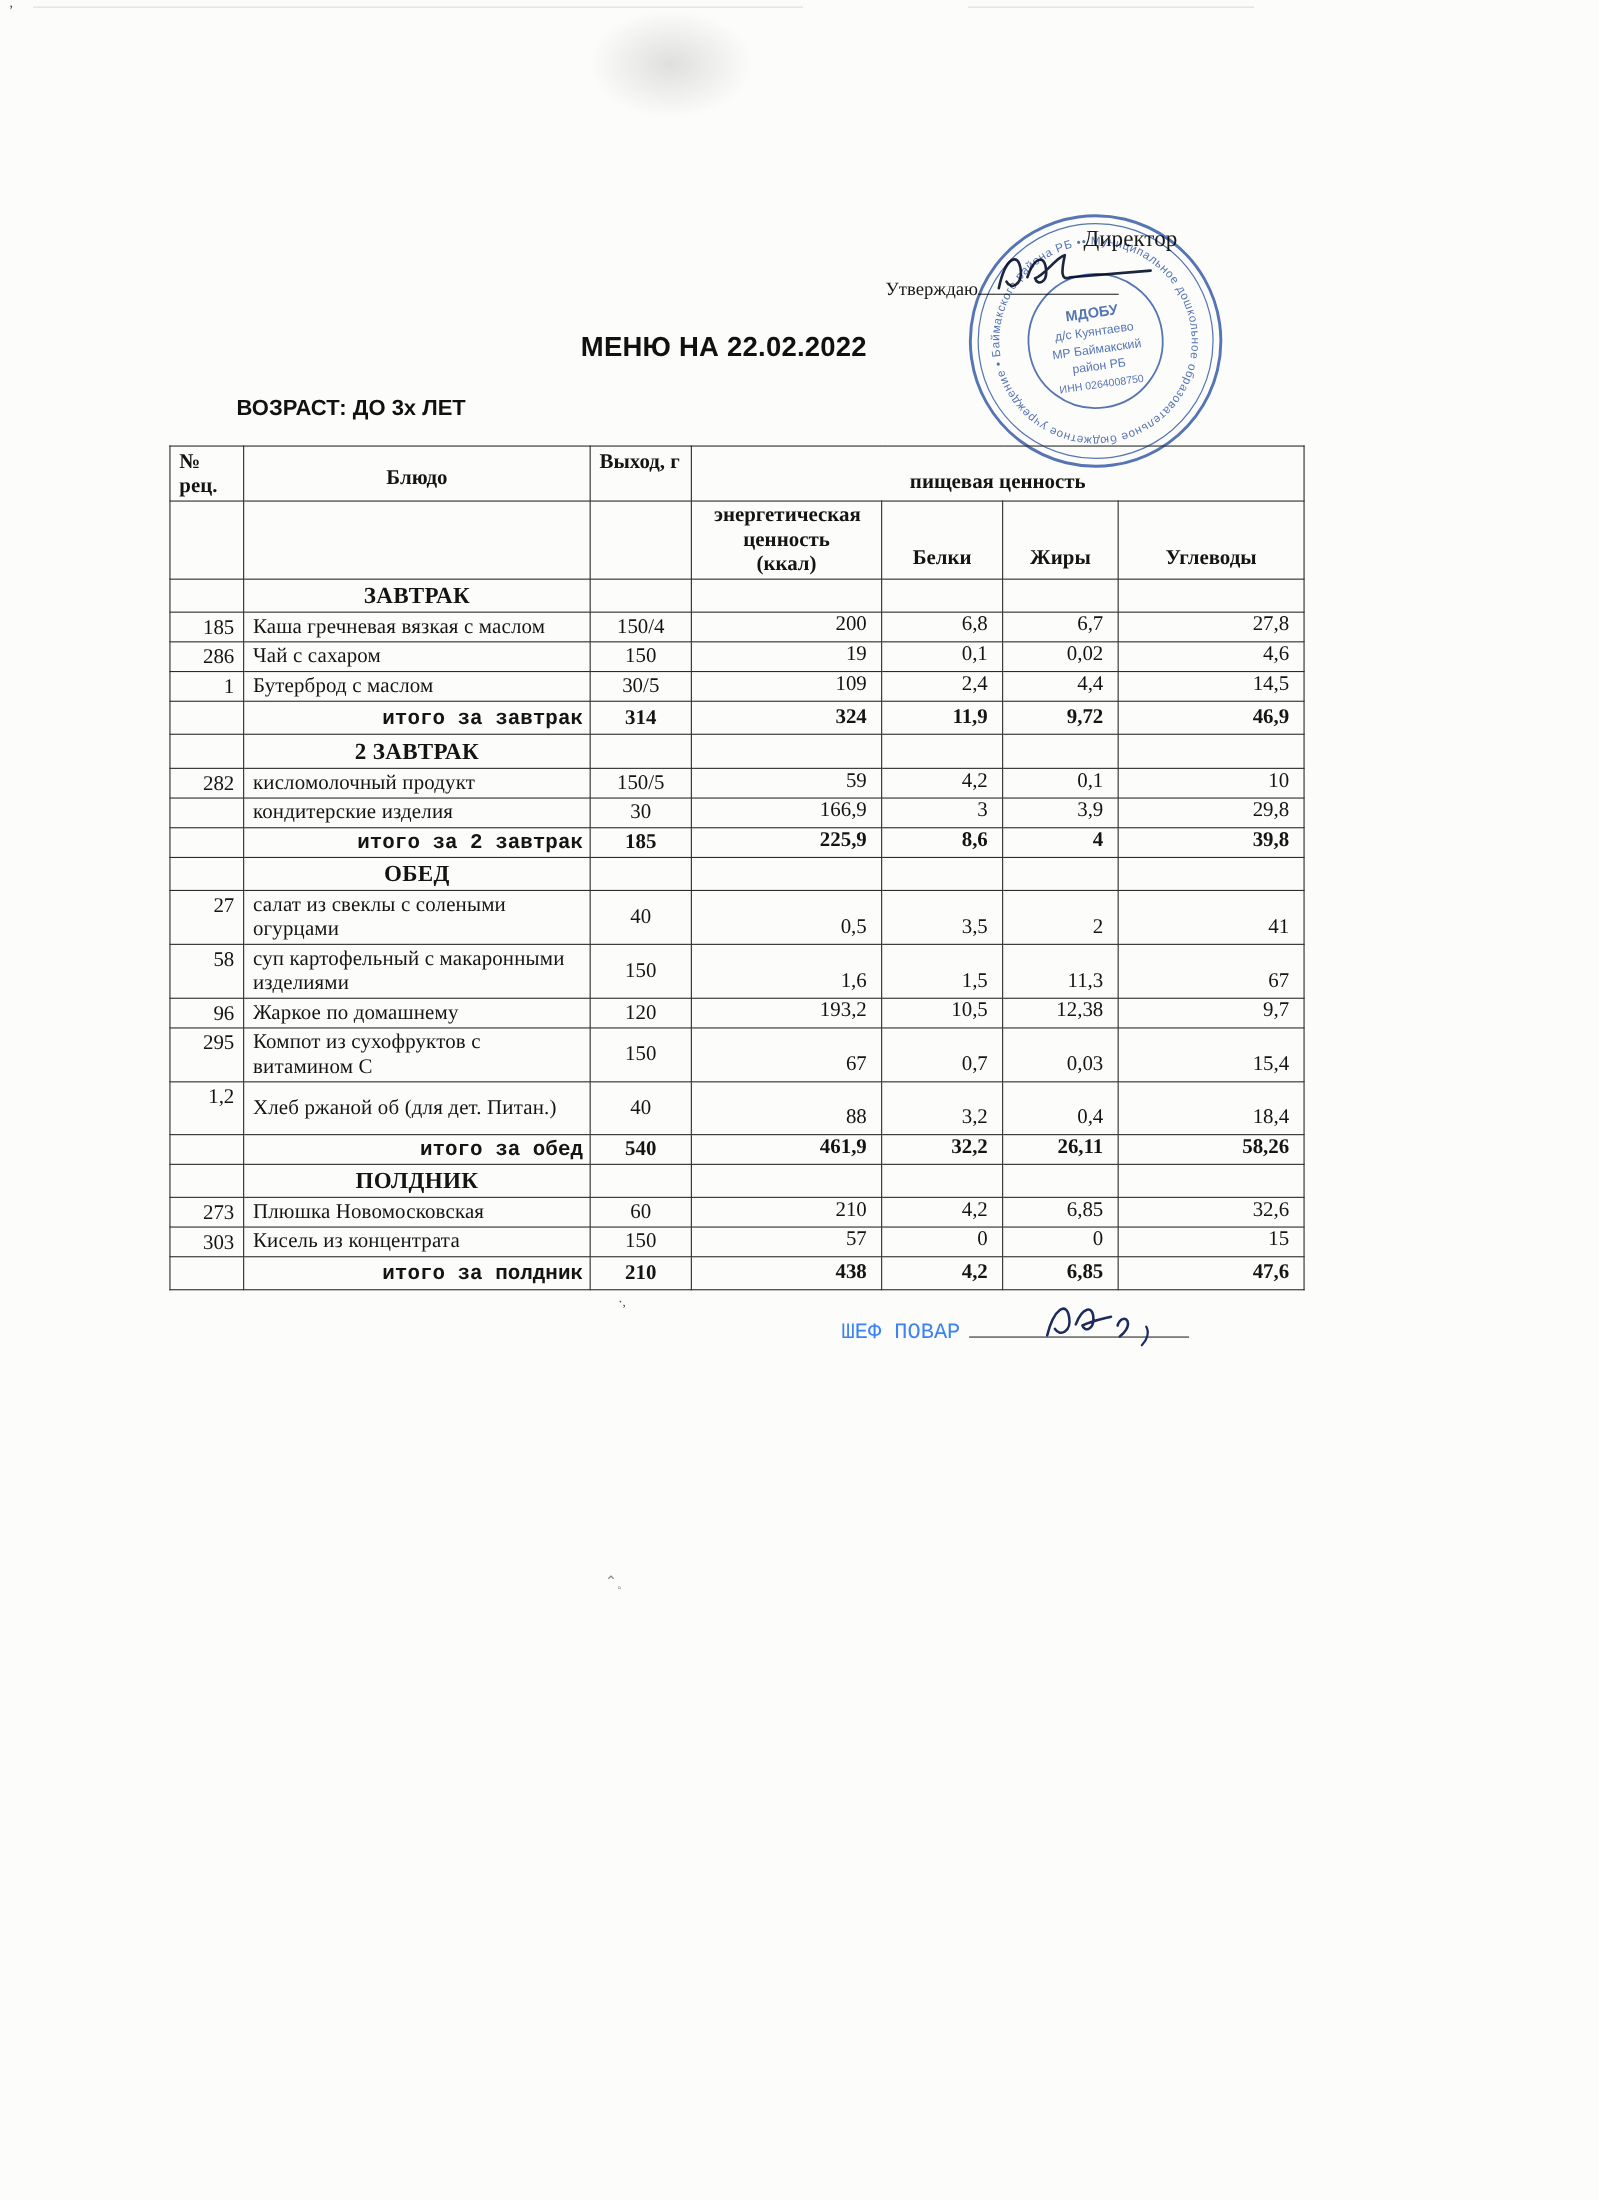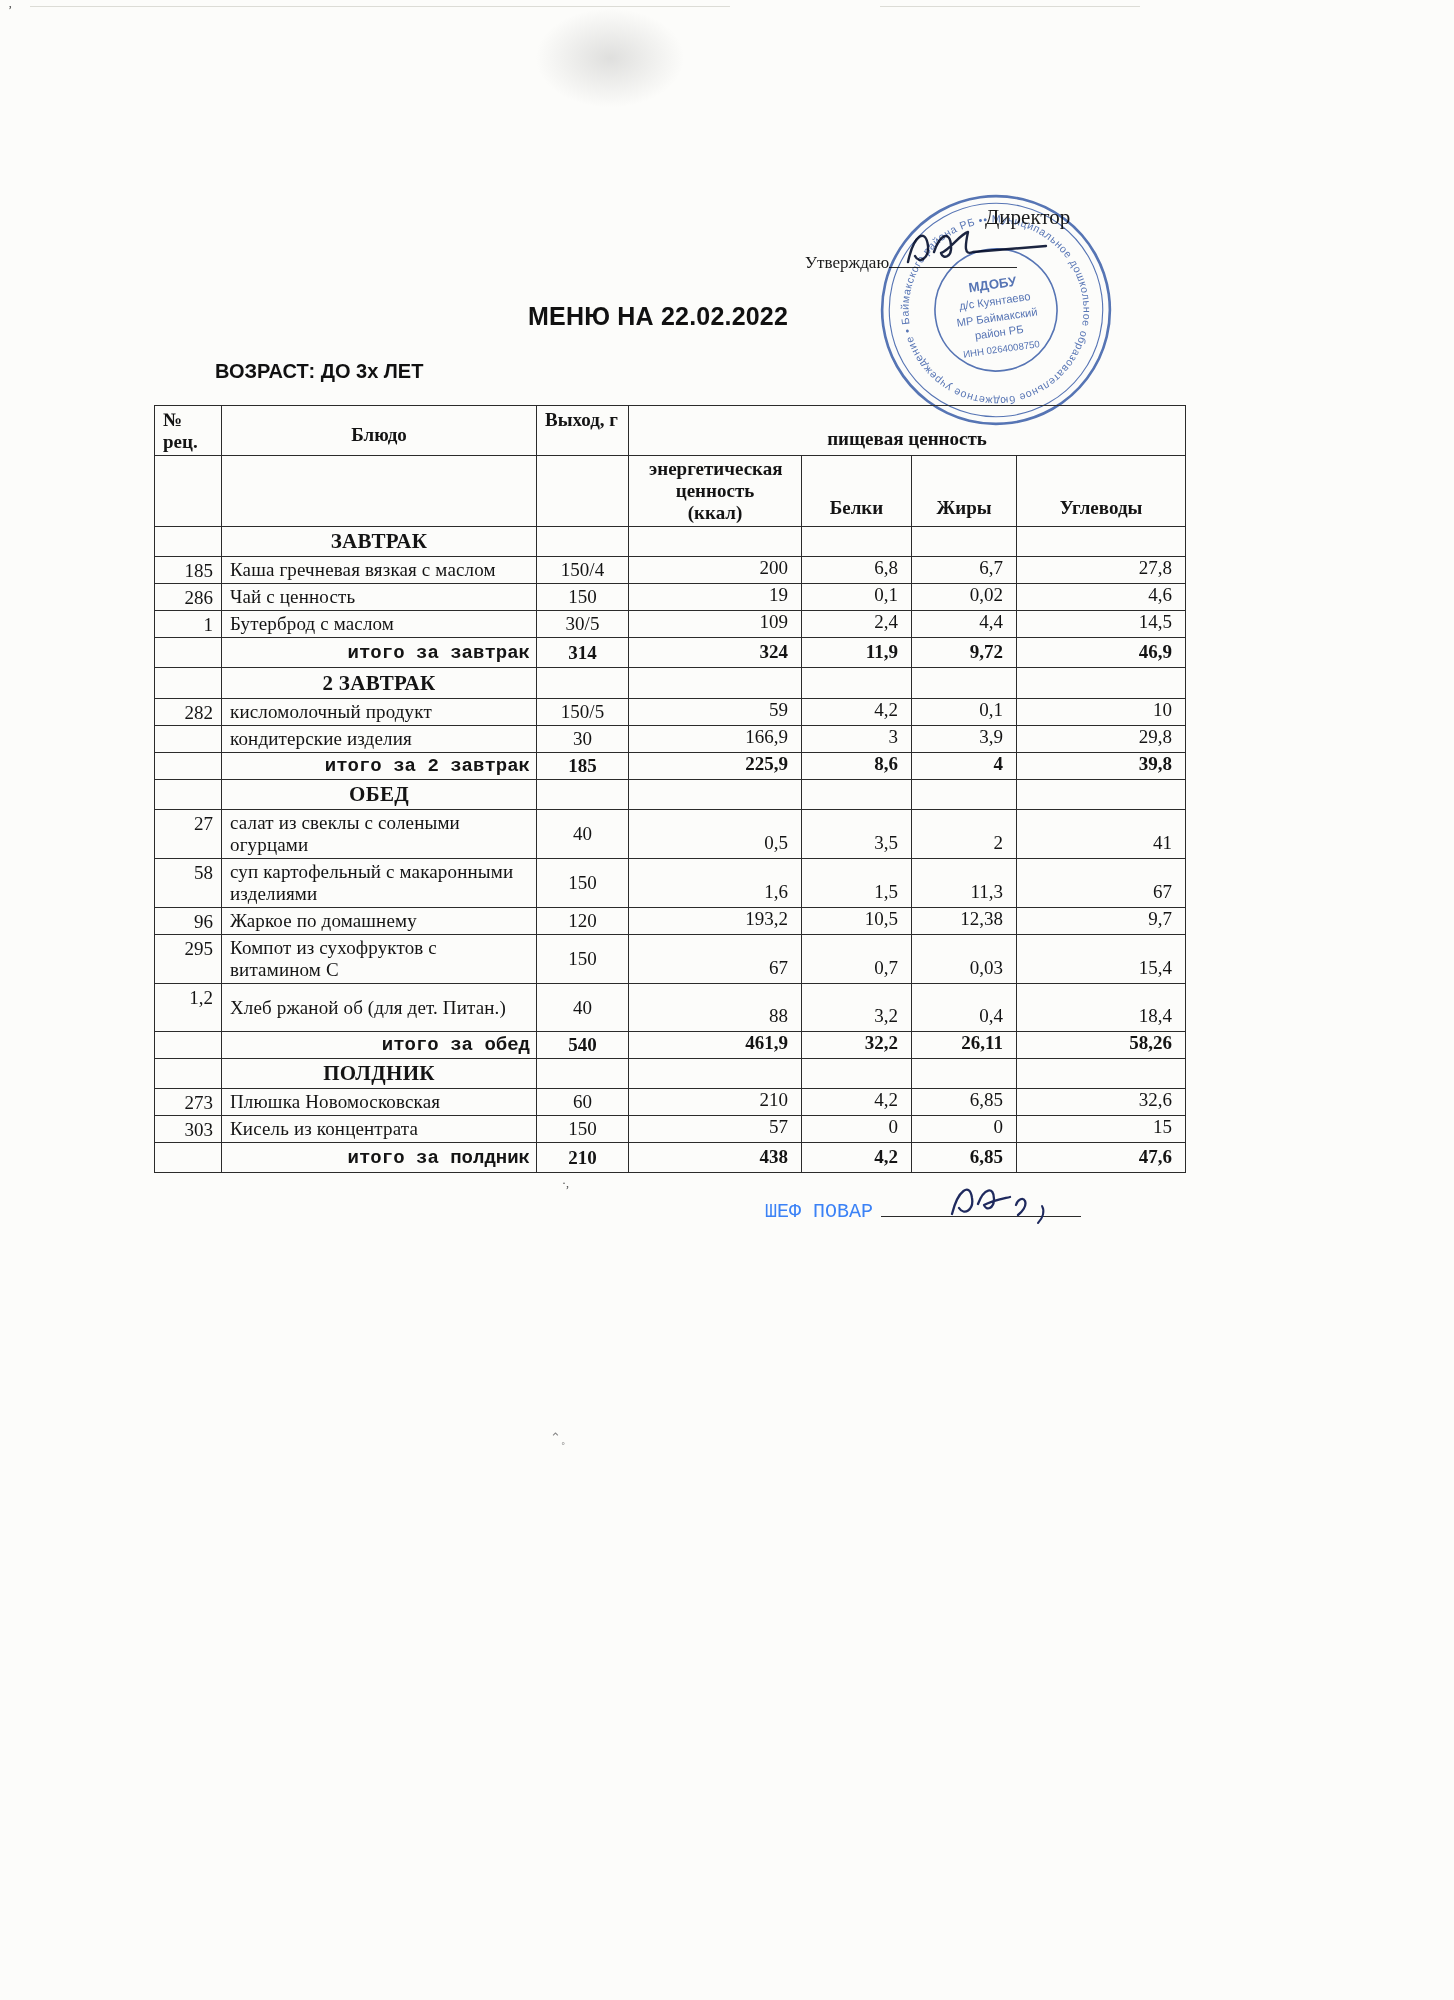--- a/index.html
+++ b/index.html
@@ -143,21 +143,21 @@
         <td class="c-num">185</td>
         <td class="c-dish">Каша гречневая вязкая с маслом</td>
         <td class="c-out">150/4</td>
         <td class="c-val">200</td>
         <td class="c-val">6,8</td>
         <td class="c-val">6,7</td>
         <td class="c-val">27,8</td>
       </tr>
       <tr class="h29">
         <td class="c-num">286</td>
-        <td class="c-dish">Чай с ценность</td>
+        <td class="c-dish">Чай с сахаром</td>
         <td class="c-out">150</td>
         <td class="c-val">19</td>
         <td class="c-val">0,1</td>
         <td class="c-val">0,02</td>
         <td class="c-val">4,6</td>
       </tr>
       <tr class="h29">
         <td class="c-num">1</td>
         <td class="c-dish">Бутерброд с маслом</td>
         <td class="c-out">30/5</td>

